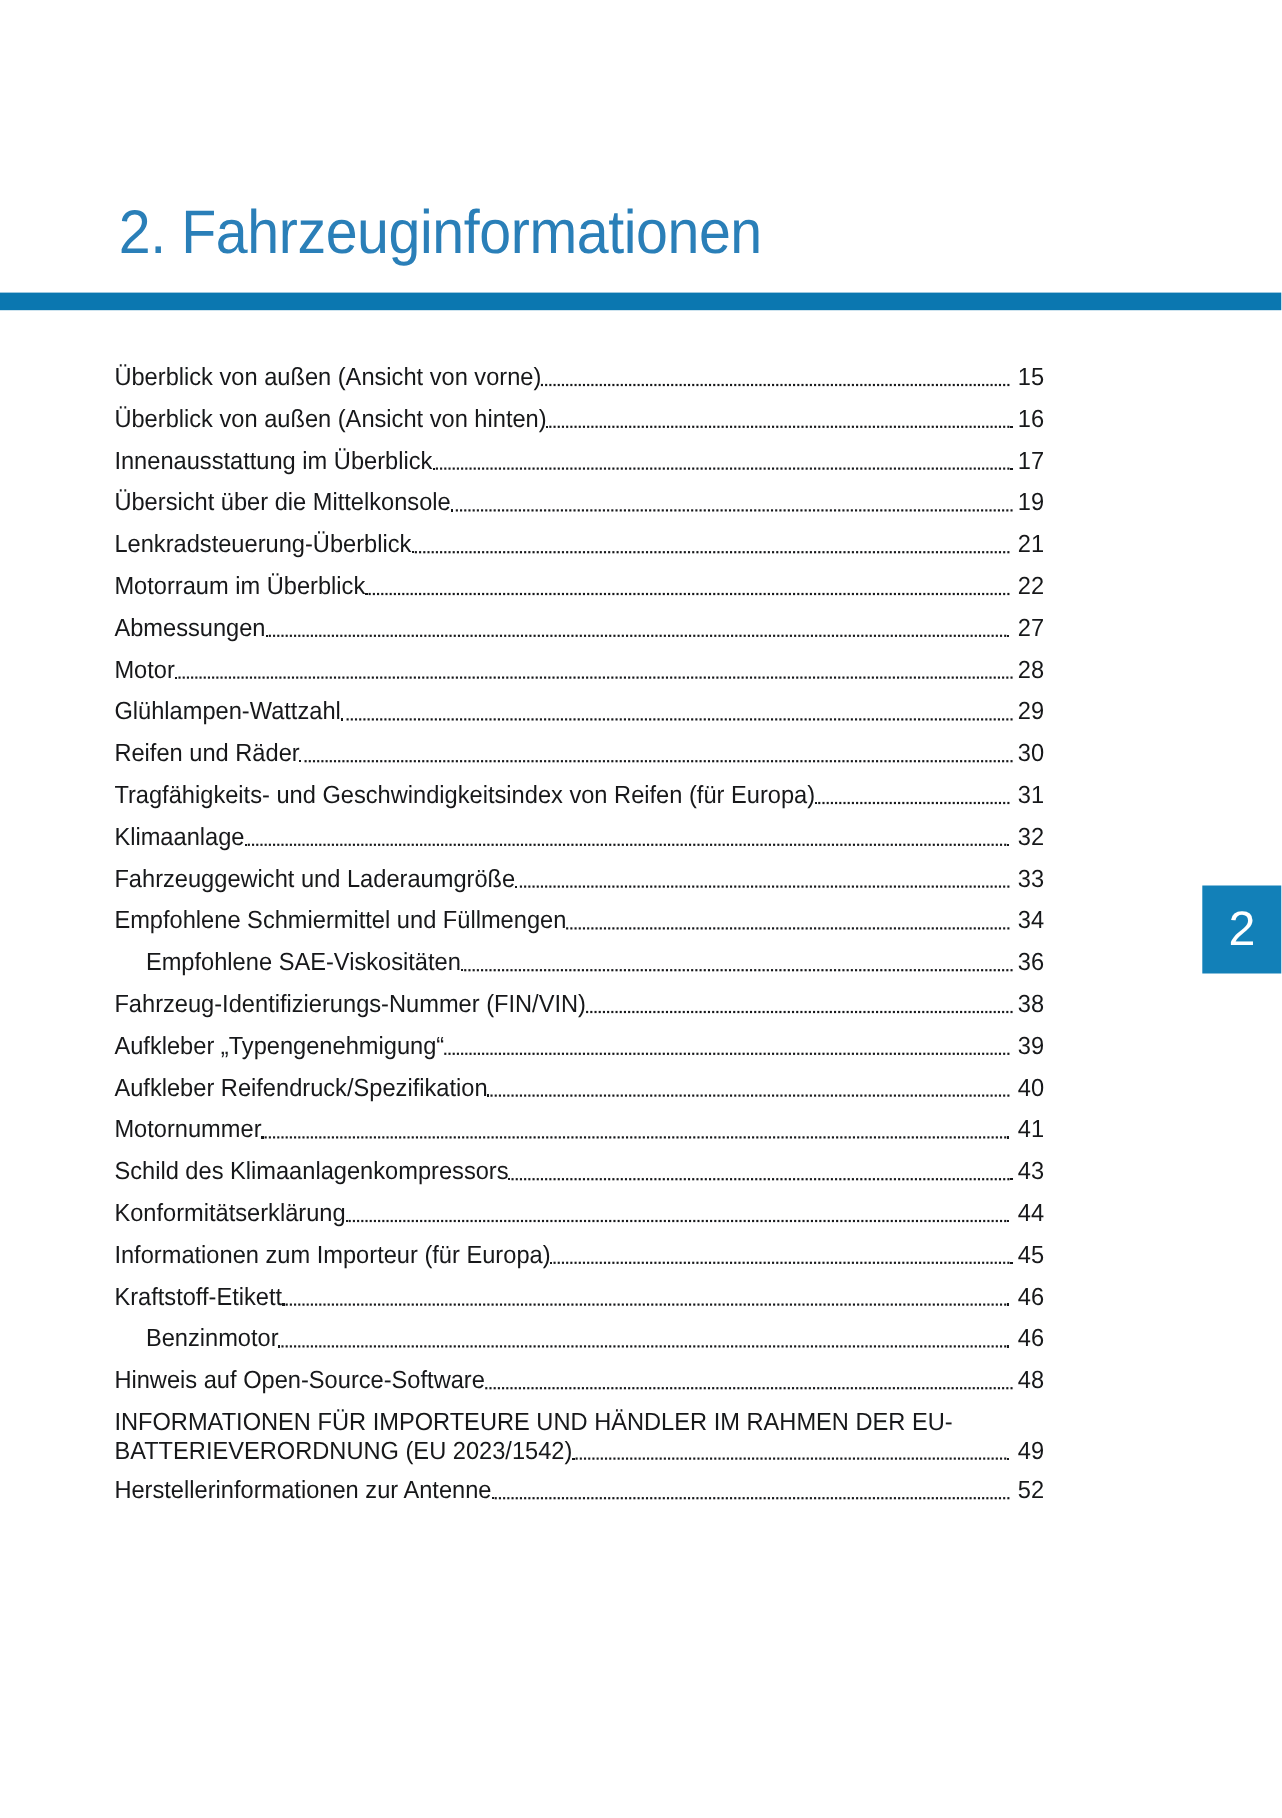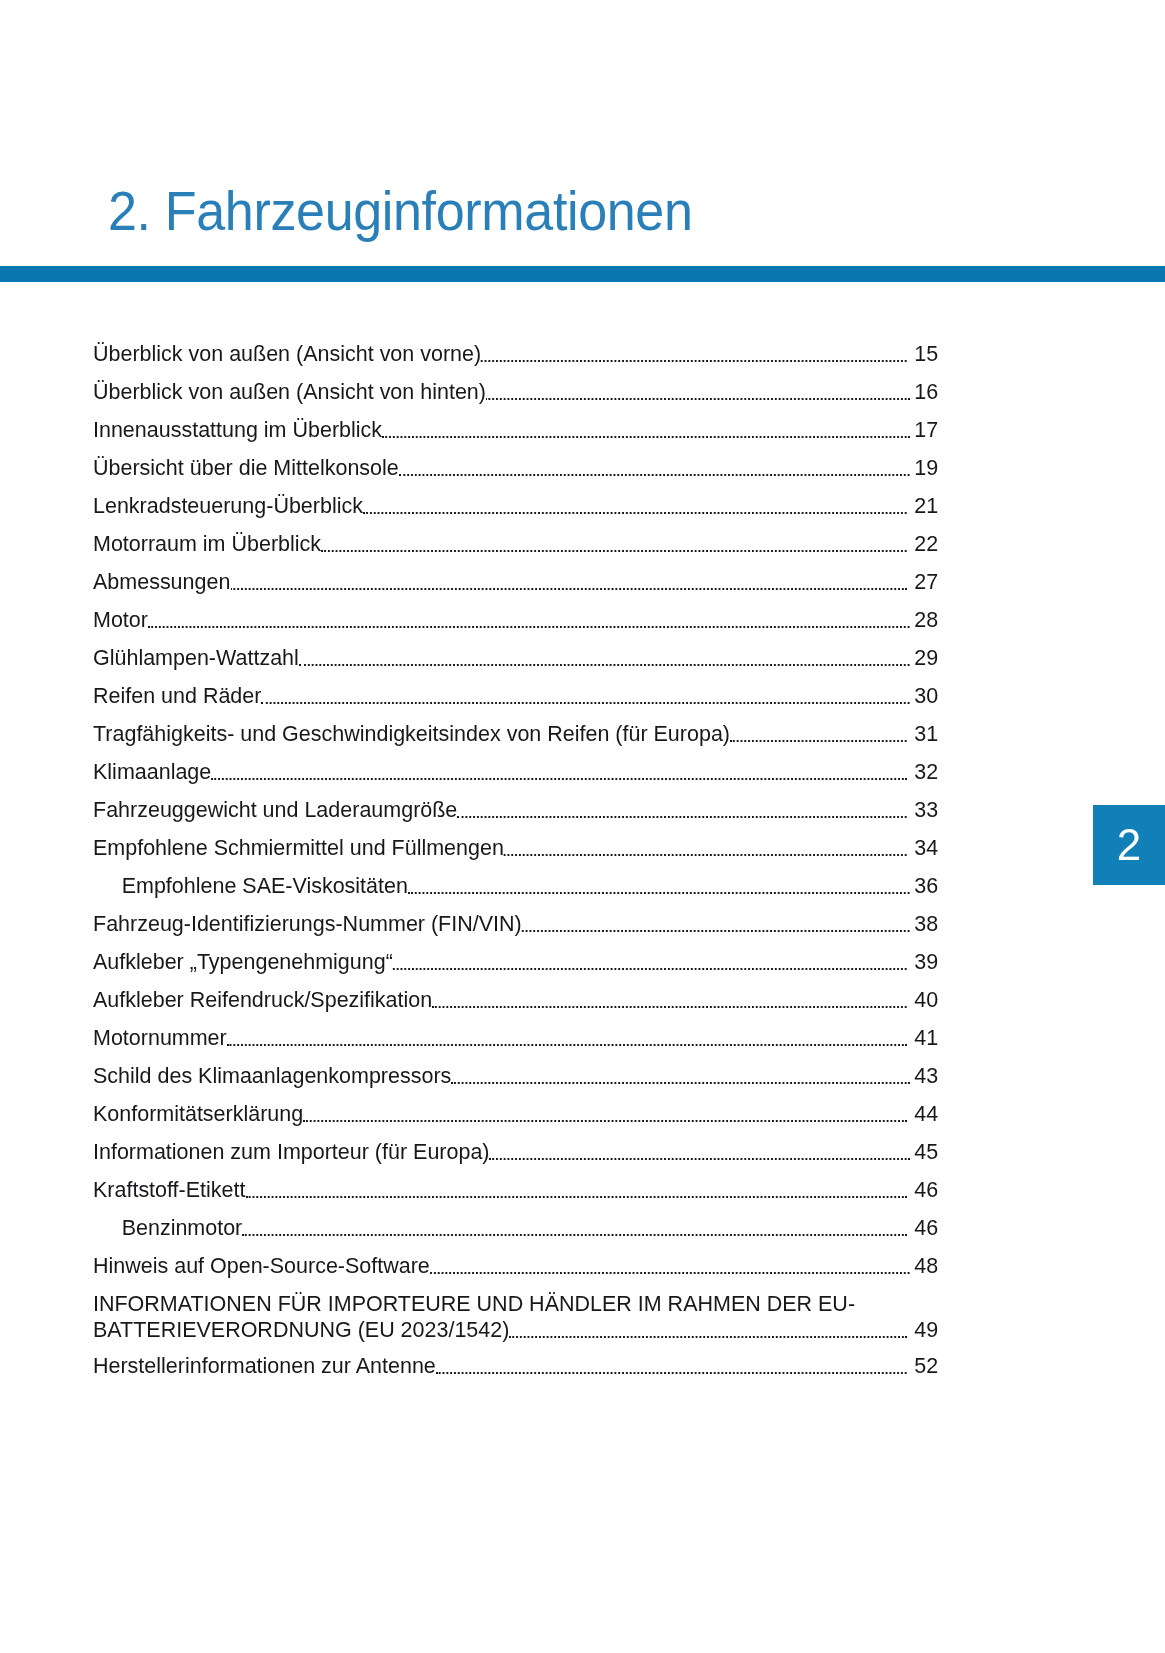--- a/index.html
+++ b/index.html
@@ -40,24 +40,23 @@
     left: 0;
     top: 266px;
     width: 1165px;
     height: 16px;
     background: #0b77b0;
   }
 
   
   #toc {
     position: absolute;
-    left: 93px;
+    left: 104px;
     top: 330px;
     width: 885px;
-    margin-top: 11px;
   }
   .toc-row {
     display: flex;
     align-items: flex-end;
     width: 100%;
     font-size: 22.5px;
     line-height: 26px;
     color: #17181a;
     padding-bottom: 12px;
     font-family: "Liberation Sans", sans-serif;

